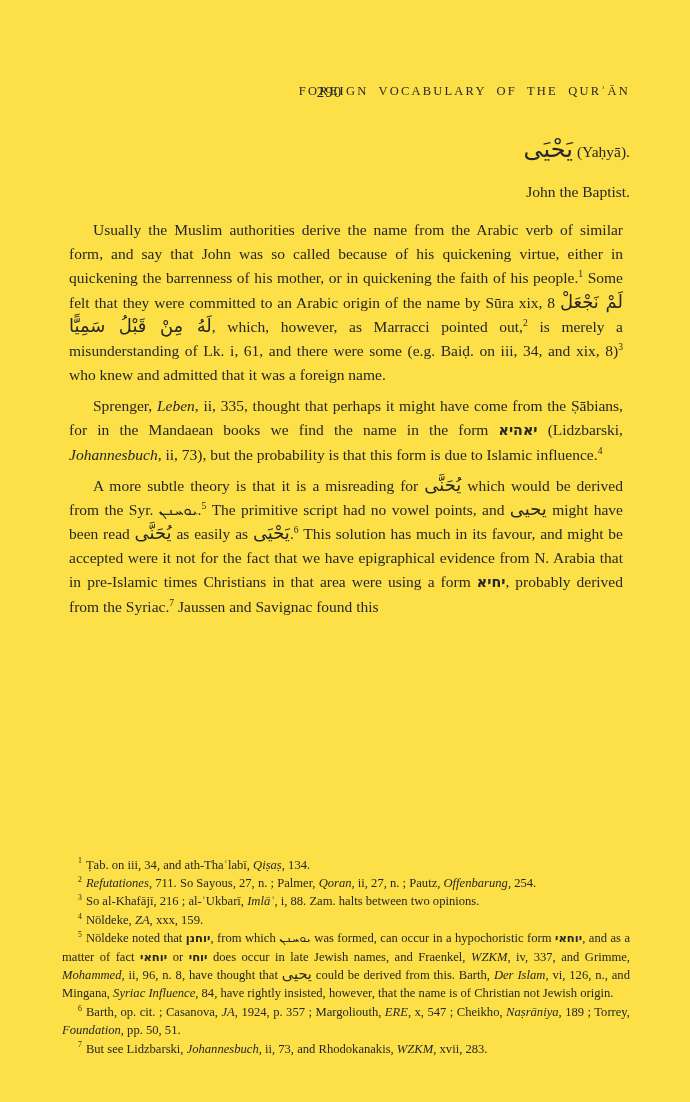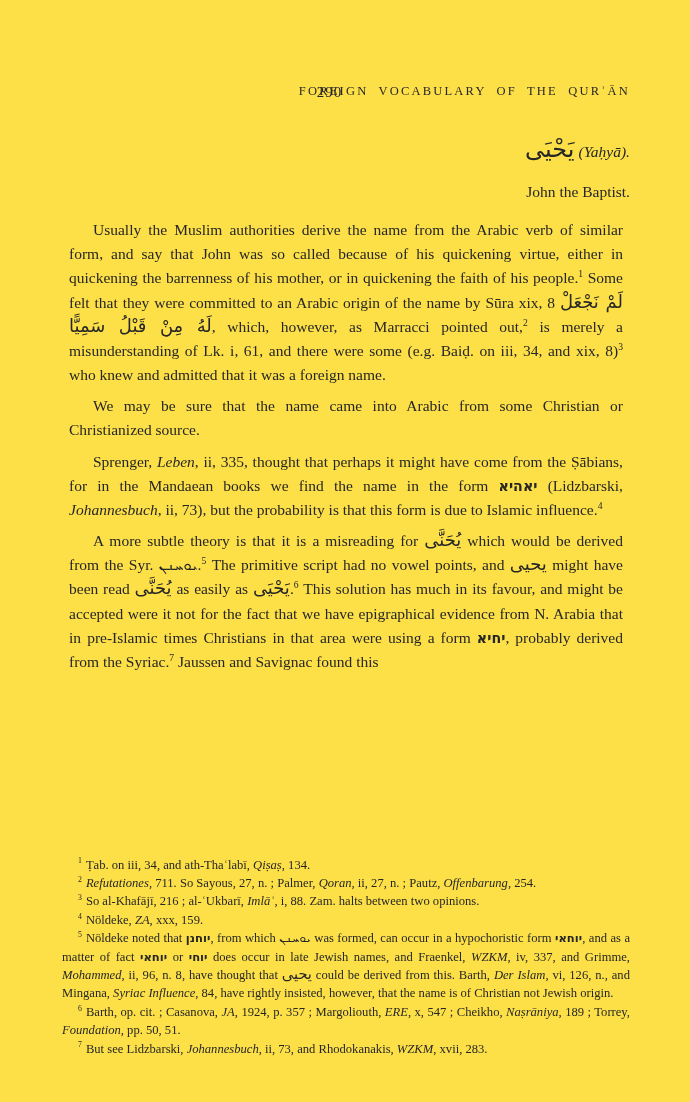--- a/index.html
+++ b/index.html
@@ -22,21 +22,21 @@
   .head-title {
     display: block; text-align: center;
     font-size: 12.5px; letter-spacing: 2.2px; word-spacing: 5px;
     font-weight: normal; font-family: "Liberation Serif", serif;
   }
   .entry-head { margin: 0 0 10px 0; line-height: 34px; }
   .ar-head {
     font-family: "DejaVu Sans", sans-serif;
     font-size: 24px; unicode-bidi: isolate;
   }
-  .translit { font-style: italic; font-size: 15.5px; }
+  .translit { font-size: 15.5px; }
   .refs {
     margin: 0 0 0 32px; padding: 0;
     font-size: 15.5px; line-height: 26px;
   }
   .body-block { margin-top: 6px; }
   .body-para {
     margin: 7px; padding: 0;
     font-size: 15.5px; line-height: 1.56;
     text-align: justify; text-indent: 24px;
   }
@@ -79,21 +79,20 @@
 
   <div class="entry-head">
     <span class="ar-head" dir="rtl">يَحْيَى</span>
     <span class="translit">(Yaḥyā).</span>
   </div>
 
   <p class="refs">John the Baptist.</p>
 
   <div class="body-block">
     <p class="body-para"><span class="seg-t">Usually the Muslim authorities derive the name from the Arabic verb of similar form, and say that John was so called because of his quickening virtue, either in quickening the barrenness of his mother, or in quickening the faith of his people.</span><span class="seg-sup">1</span><span class="seg-t"> Some felt that they were committed to an Arabic origin of the name by Sūra xix, 8 </span><span class="seg-ar" dir="rtl">لَمْ نَجْعَلْ لَهُ مِنْ قَبْلُ سَمِيًّا</span><span class="seg-t">, which, however, as Marracci pointed out,</span><span class="seg-sup">2</span><span class="seg-t"> is merely a misunderstanding of Lk. i, 61, and there were some (e.g. Baiḍ. on iii, 34, and xix, 8)</span><span class="seg-sup">3</span><span class="seg-t"> who knew and admitted that it was a foreign name.</span></p>
-    <p class="body-para"><span class="seg-t">We may be sure that the name came into Arabic from some Christian or Christianized source.</span></p>
     <p class="body-para"><span class="seg-t">Sprenger, </span><span class="seg-i">Leben</span><span class="seg-t">, ii, 335, thought that perhaps it might have come from the Ṣābians, for in the Mandaean books we find the name in the form </span><span class="seg-he" dir="rtl">יאהיא</span><span class="seg-t"> (Lidzbarski, </span><span class="seg-i">Johannesbuch</span><span class="seg-t">, ii, 73), but the probability is that this form is due to Islamic influence.</span><span class="seg-sup">4</span></p>
     <p class="body-para"><span class="seg-t">A more subtle theory is that it is a misreading for </span><span class="seg-ar" dir="rtl">يُحَنَّى</span><span class="seg-t"> which would be derived from the Syr. </span><span class="seg-syr" dir="rtl">ܝܘܚܢܢ</span><span class="seg-t">.</span><span class="seg-sup">5</span><span class="seg-t"> The primitive script had no vowel points, and </span><span class="seg-ar" dir="rtl">يحيى</span><span class="seg-t"> might have been read </span><span class="seg-ar" dir="rtl">يُحَنَّى</span><span class="seg-t"> as easily as </span><span class="seg-ar" dir="rtl">يَحْيَى</span><span class="seg-t">.</span><span class="seg-sup">6</span><span class="seg-t"> This solution has much in its favour, and might be accepted were it not for the fact that we have epigraphical evidence from N. Arabia that in pre-Islamic times Christians in that area were using a form </span><span class="seg-he" dir="rtl">יחיא</span><span class="seg-t">, probably derived from the Syriac.</span><span class="seg-sup">7</span><span class="seg-t"> Jaussen and Savignac found this</span></p>
   </div>
 
   <div class="footnotes">
     <p class="footnote"><span class="seg-sup fn-marker">1</span><span><span class="seg-t">Ṭab. on iii, 34, and ath-Thaʿlabī, </span><span class="seg-i">Qiṣaṣ</span><span class="seg-t">, 134.</span></span></p>
     <p class="footnote"><span class="seg-sup fn-marker">2</span><span><span class="seg-i">Refutationes</span><span class="seg-t">, 711. So Sayous, 27, n. ; Palmer, </span><span class="seg-i">Qoran</span><span class="seg-t">, ii, 27, n. ; Pautz, </span><span class="seg-i">Offenbarung</span><span class="seg-t">, 254.</span></span></p>
     <p class="footnote"><span class="seg-sup fn-marker">3</span><span><span class="seg-t">So al-Khafājī, 216 ; al-ʿUkbarī, </span><span class="seg-i">Imlāʾ</span><span class="seg-t">, i, 88. Zam. halts between two opinions.</span></span></p>
     <p class="footnote"><span class="seg-sup fn-marker">4</span><span><span class="seg-t">Nöldeke, </span><span class="seg-i">ZA</span><span class="seg-t">, xxx, 159.</span></span></p>
     <p class="footnote"><span class="seg-sup fn-marker">5</span><span><span class="seg-t">Nöldeke noted that </span><span class="seg-he" dir="rtl">יוחנן</span><span class="seg-t">, from which </span><span class="seg-syr" dir="rtl">ܝܘܚܢܢ</span><span class="seg-t"> was formed, can occur in a hypochoristic form </span><span class="seg-he" dir="rtl">יוחאי</span><span class="seg-t">, and as a matter of fact </span><span class="seg-he" dir="rtl">יוחאי</span><span class="seg-t"> or </span><span class="seg-he" dir="rtl">יוחי</span><span class="seg-t"> does occur in late Jewish names, and Fraenkel, </span><span class="seg-i">WZKM</span><span class="seg-t">, iv, 337, and Grimme, </span><span class="seg-i">Mohammed</span><span class="seg-t">, ii, 96, n. 8, have thought that </span><span class="seg-ar" dir="rtl">يحيى</span><span class="seg-t"> could be derived from this. Barth, </span><span class="seg-i">Der Islam</span><span class="seg-t">, vi, 126, n., and Mingana, </span><span class="seg-i">Syriac Influence</span><span class="seg-t">, 84, have rightly insisted, however, that the name is of Christian not Jewish origin.</span></span></p>

